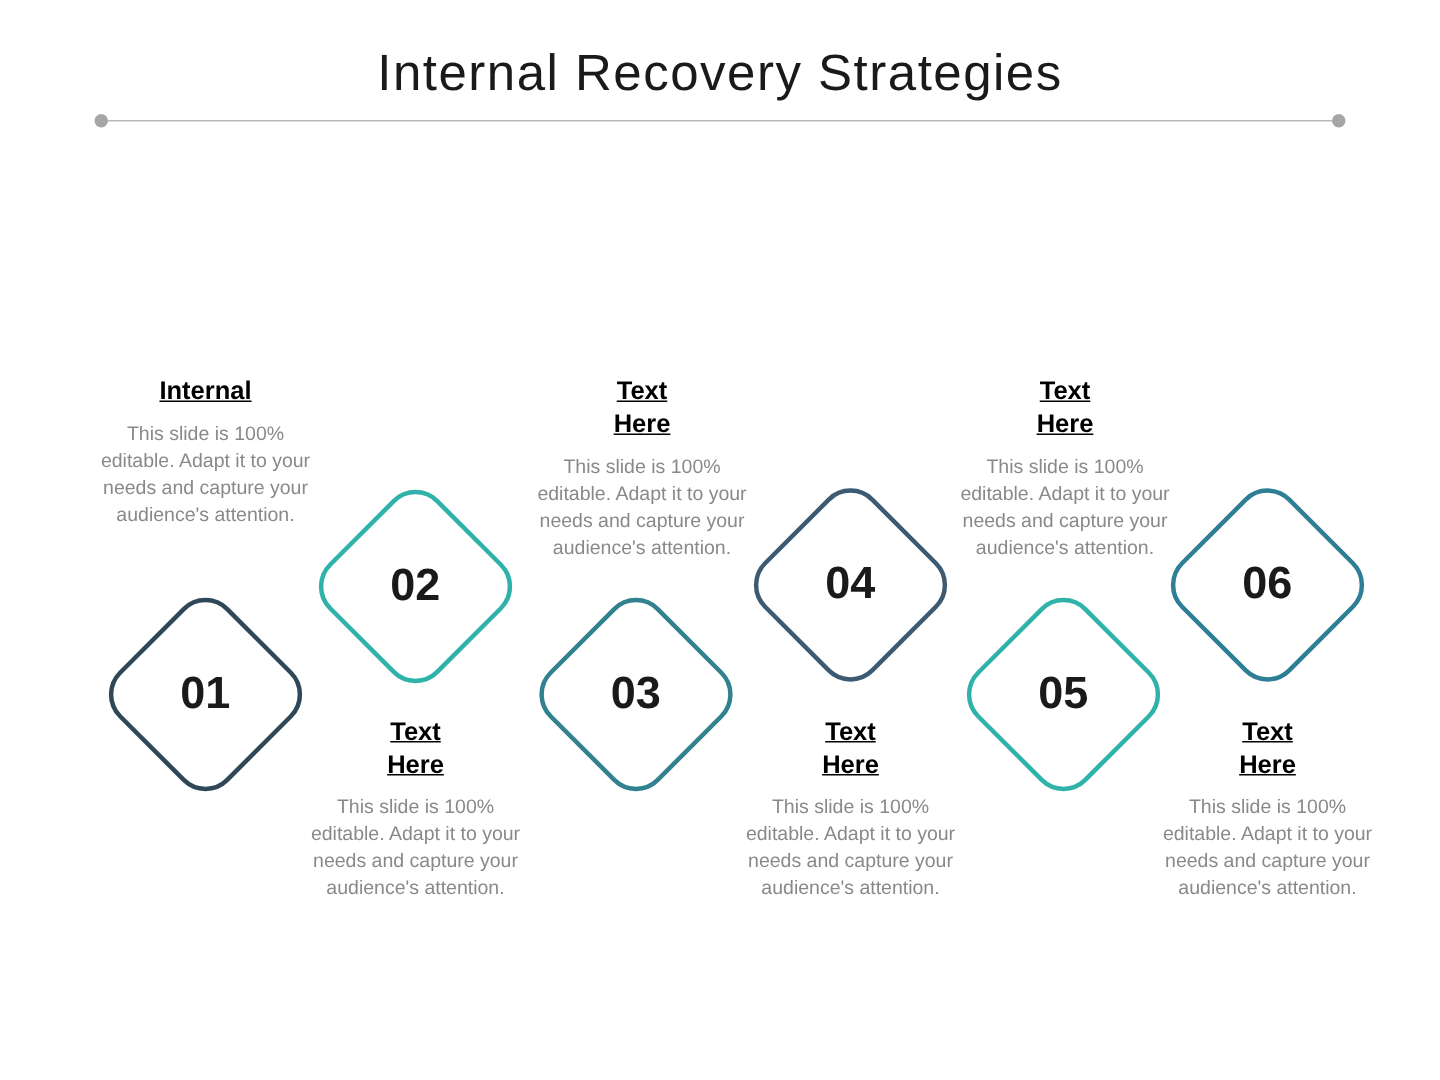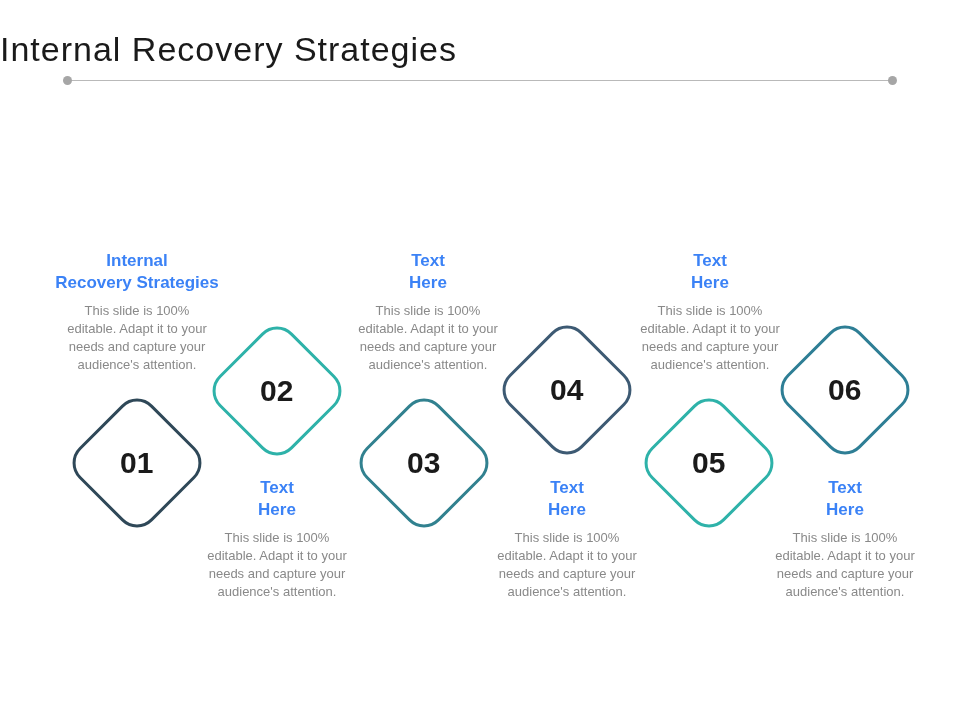--- a/index.html
+++ b/index.html
@@ -15,20 +15,21 @@
     background: #ffffff;
     overflow: hidden;
   }
 
   
   .title {
     position: absolute;
     left: 0;
     top: 30px;
     width: 960px;
+    text-align: center;
     font-size: 34px;
     letter-spacing: 1px;
     color: #1a1a1a;
     font-weight: 400;
   }
 
   
   .divider-line {
     position: absolute;
     left: 68px;
@@ -71,22 +72,23 @@
 
   
   .textblock {
     position: absolute;
     width: 200px;
     text-align: center;
   }
   .tb-heading {
     font-size: 17px;
     font-weight: 700;
-    color: #3b82f6;
+    color: #000000;
     line-height: 22px;
+    text-decoration: underline;
   }
   .tb-body {
     margin-top: 8px;
     font-size: 13px;
     line-height: 18px;
     color: #898989;
     white-space: nowrap;
   }
 </style>
 </head>
@@ -95,21 +97,20 @@
 <div class="slide">
 
   <div class="title">Internal Recovery Strategies</div>
   <div class="divider-line"></div>
   <div class="divider-dot left"></div>
   <div class="divider-dot right"></div>
 
   <div class="textblock" style="left:37px; top:250px;">
     <div class="tb-heading">
       <div>Internal</div>
-      <div>Recovery Strategies</div>
     </div>
     <div class="tb-body">
       <div>This slide is 100%</div>
       <div>editable. Adapt it to your</div>
       <div>needs and capture your</div>
       <div>audience's attention.</div>
     </div>
   </div>
   <div class="diamond" style="left: 85px; top: 411px; border-color: rgb(47, 72, 88);">
     <span class="num">01</span>

